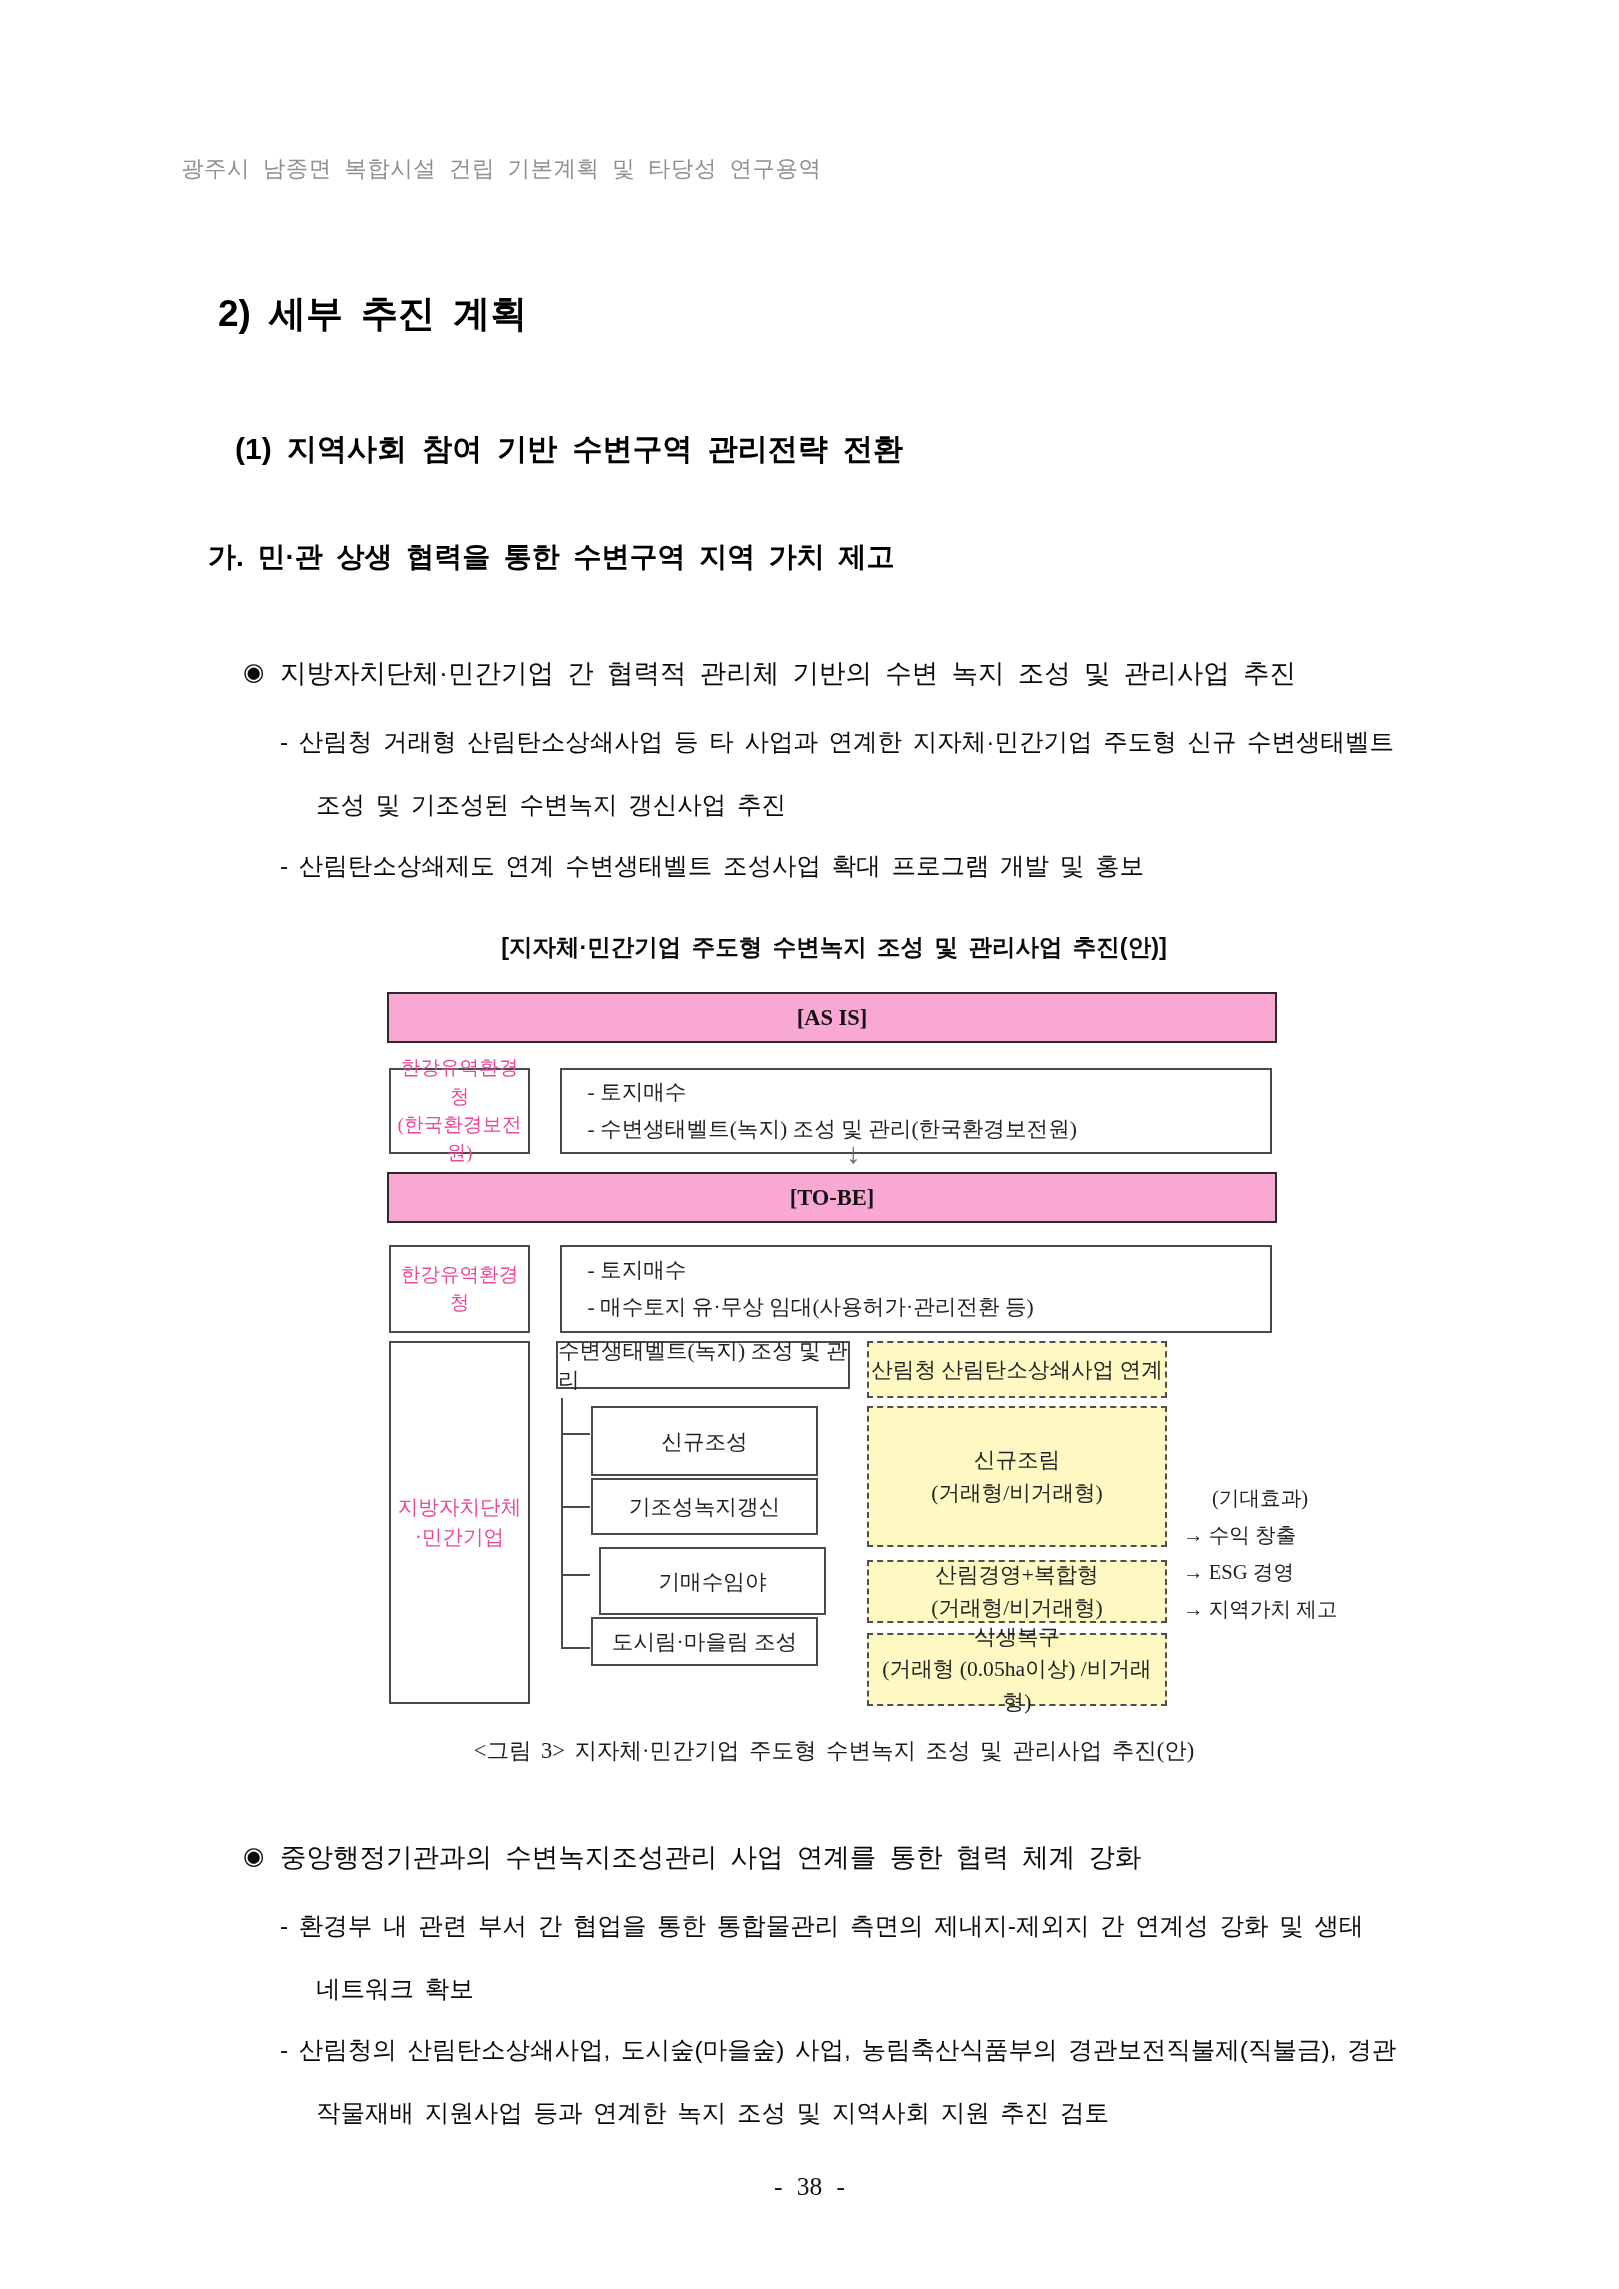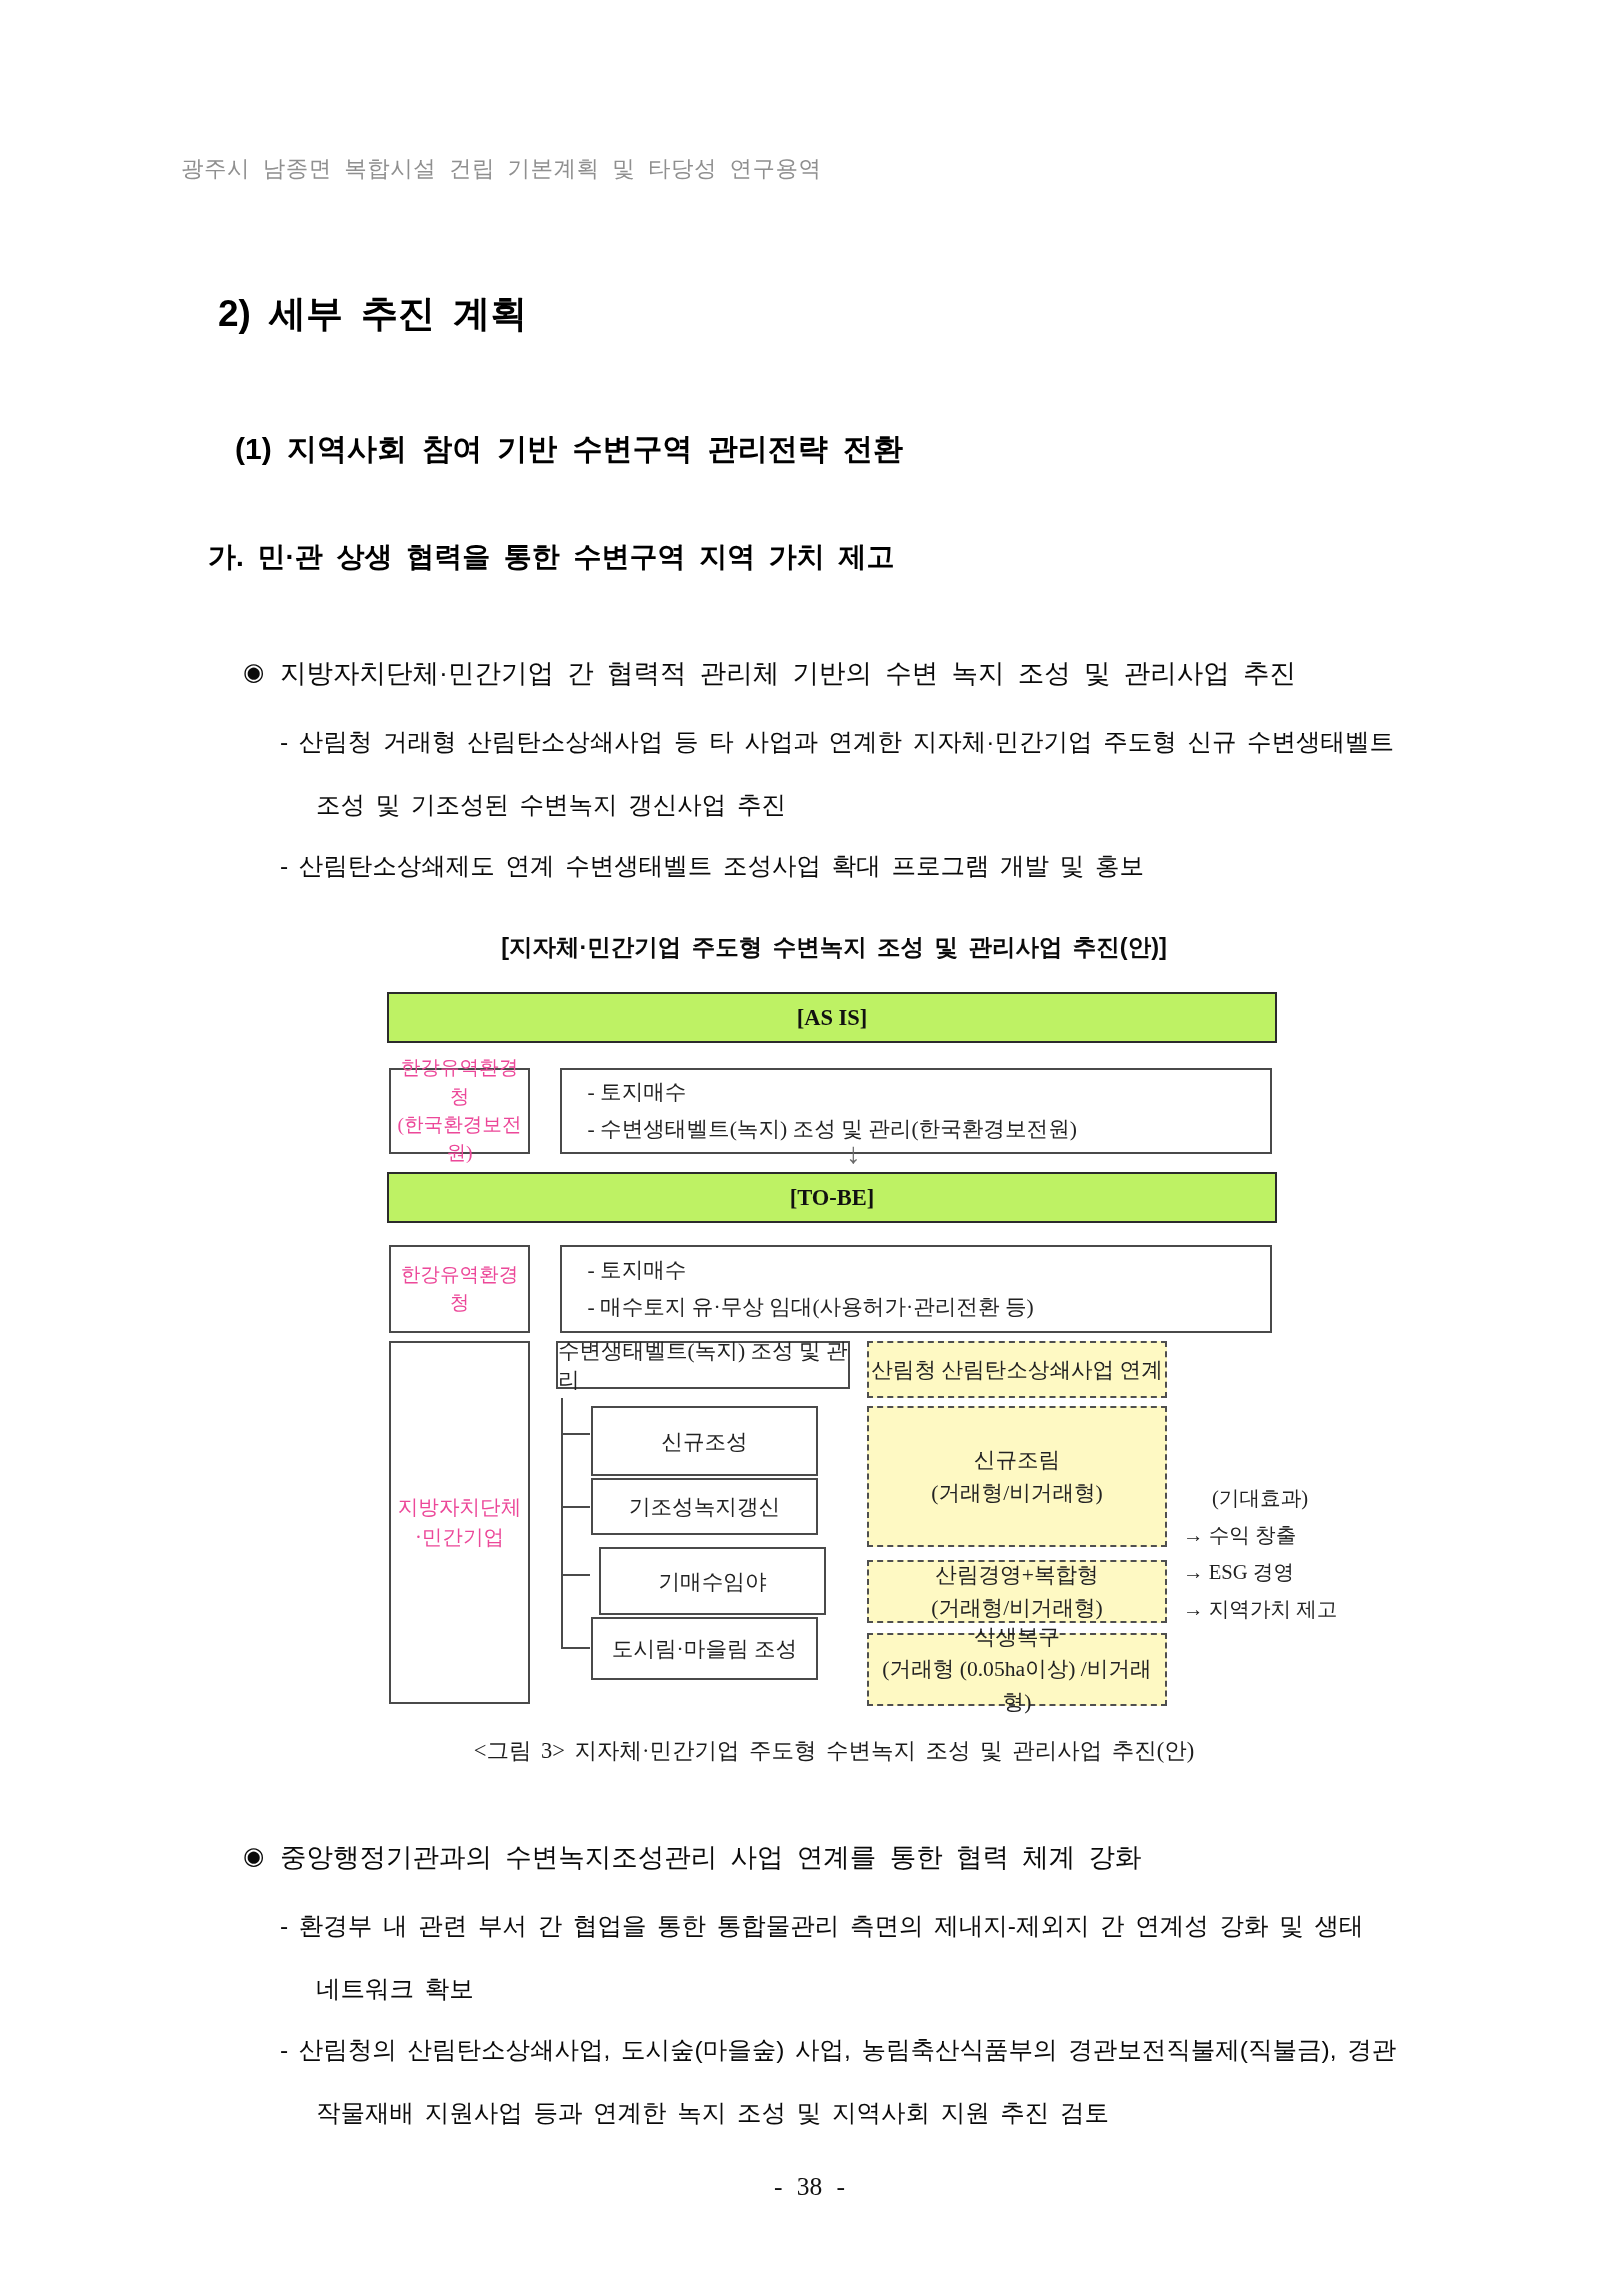--- a/index.html
+++ b/index.html
@@ -25,21 +25,21 @@
   .diagram-title{
     left:387px;top:931px;width:894px;text-align:center;
     font-size:23.5px;font-weight:bold;color:#0a0a0a;word-spacing:3.9px;
   }
 
   .diagram{
     left:387px;top:992px;width:894px;height:727px;
     font-family:"Liberation Serif",serif;color:#222;
   }
   .bar{
-    left:0;width:886px;height:47px;background:#bef264;border:2.9px solid #2b2b2b;
+    left:0;width:886px;height:47px;background:#f9a8d4;border:2.9px solid #2b2b2b;
     display:flex;align-items:center;justify-content:center;
     font-size:22.5px;font-weight:bold;color:#111;
   }
   .bx{border:2px solid #4a4a4a;background:#fff;box-sizing:border-box;}
   .bx-dash{border:2px dashed #4f4f4f;background:#fef9c3;box-sizing:border-box;}
   .actor{
     display:flex;flex-direction:column;align-items:center;justify-content:center;
     font-size:19.6px;line-height:1.45;text-align:center;color:#ec4899;
   }
   .items{
@@ -120,21 +120,21 @@
 
   <div class="abs bx node" style="left:169px;top:349px;width:294px;height:48px;">수변생태벨트(녹지) 조성 및 관리</div>
   <div class="abs vline" style="left:174px;top:406px;height:250px;"></div>
   <div class="abs hline" style="left:174px;top:441px;width:29px;"></div>
   <div class="abs hline" style="left:174px;top:514px;width:29px;"></div>
   <div class="abs hline" style="left:174px;top:582px;width:29px;"></div>
   <div class="abs hline" style="left:174px;top:655px;width:29px;"></div>
   <div class="abs bx node" style="left:204px;top:414px;width:227px;height:70px;">신규조성</div>
   <div class="abs bx node" style="left:204px;top:486px;width:227px;height:57px;">기조성녹지갱신</div>
   <div class="abs bx node" style="left:212px;top:555px;width:227px;height:68px;">기매수임야</div>
-  <div class="abs bx node" style="left:204px;top:625px;width:227px;height:63px;">도시림·마을림 조성</div>
+  <div class="abs bx node" style="left:204px;top:625px;width:227px;height:49px;">도시림·마을림 조성</div>
 
   <div class="abs bx-dash node" style="left:480px;top:349px;width:300px;height:57px;">산림청 산림탄소상쇄사업 연계</div>
   <div class="abs bx-dash centered2" style="left:480px;top:414px;width:300px;height:141px;">
     <span>신규조림</span>
     <span>(거래형/비거래형)</span>
   </div>
   <div class="abs bx-dash centered2" style="left:480px;top:568px;width:300px;height:63px;">
     <span>산림경영+복합형</span>
     <span>(거래형/비거래형)</span>
   </div>

